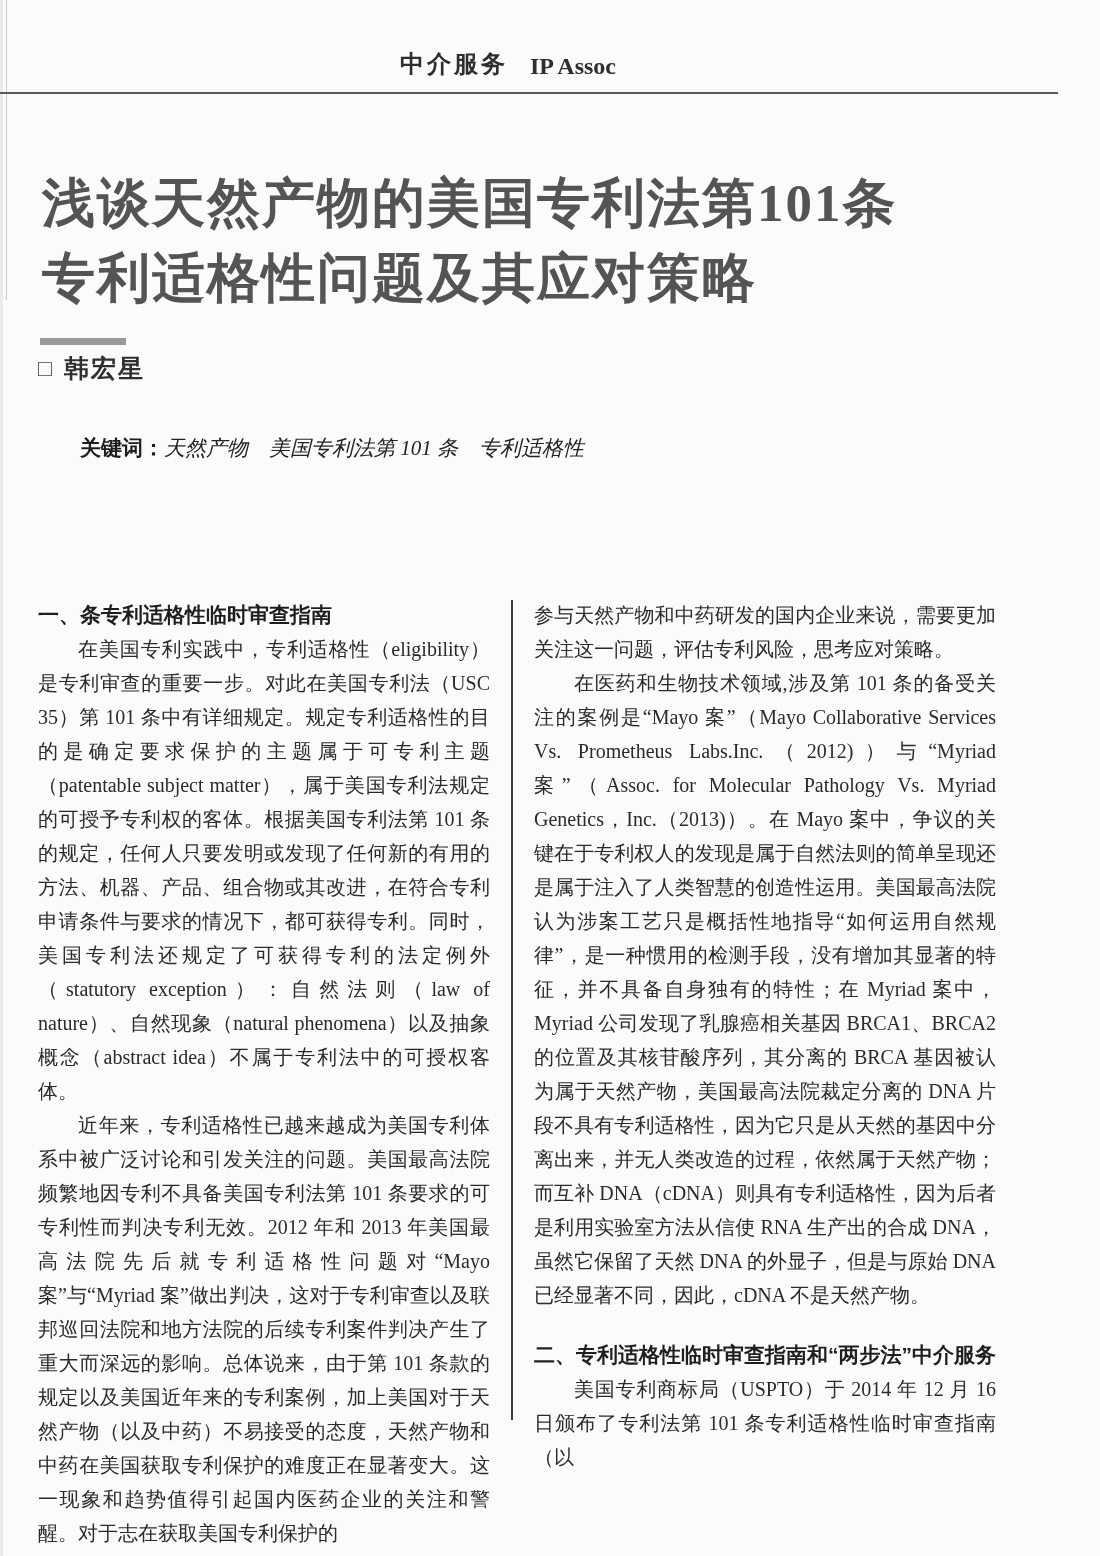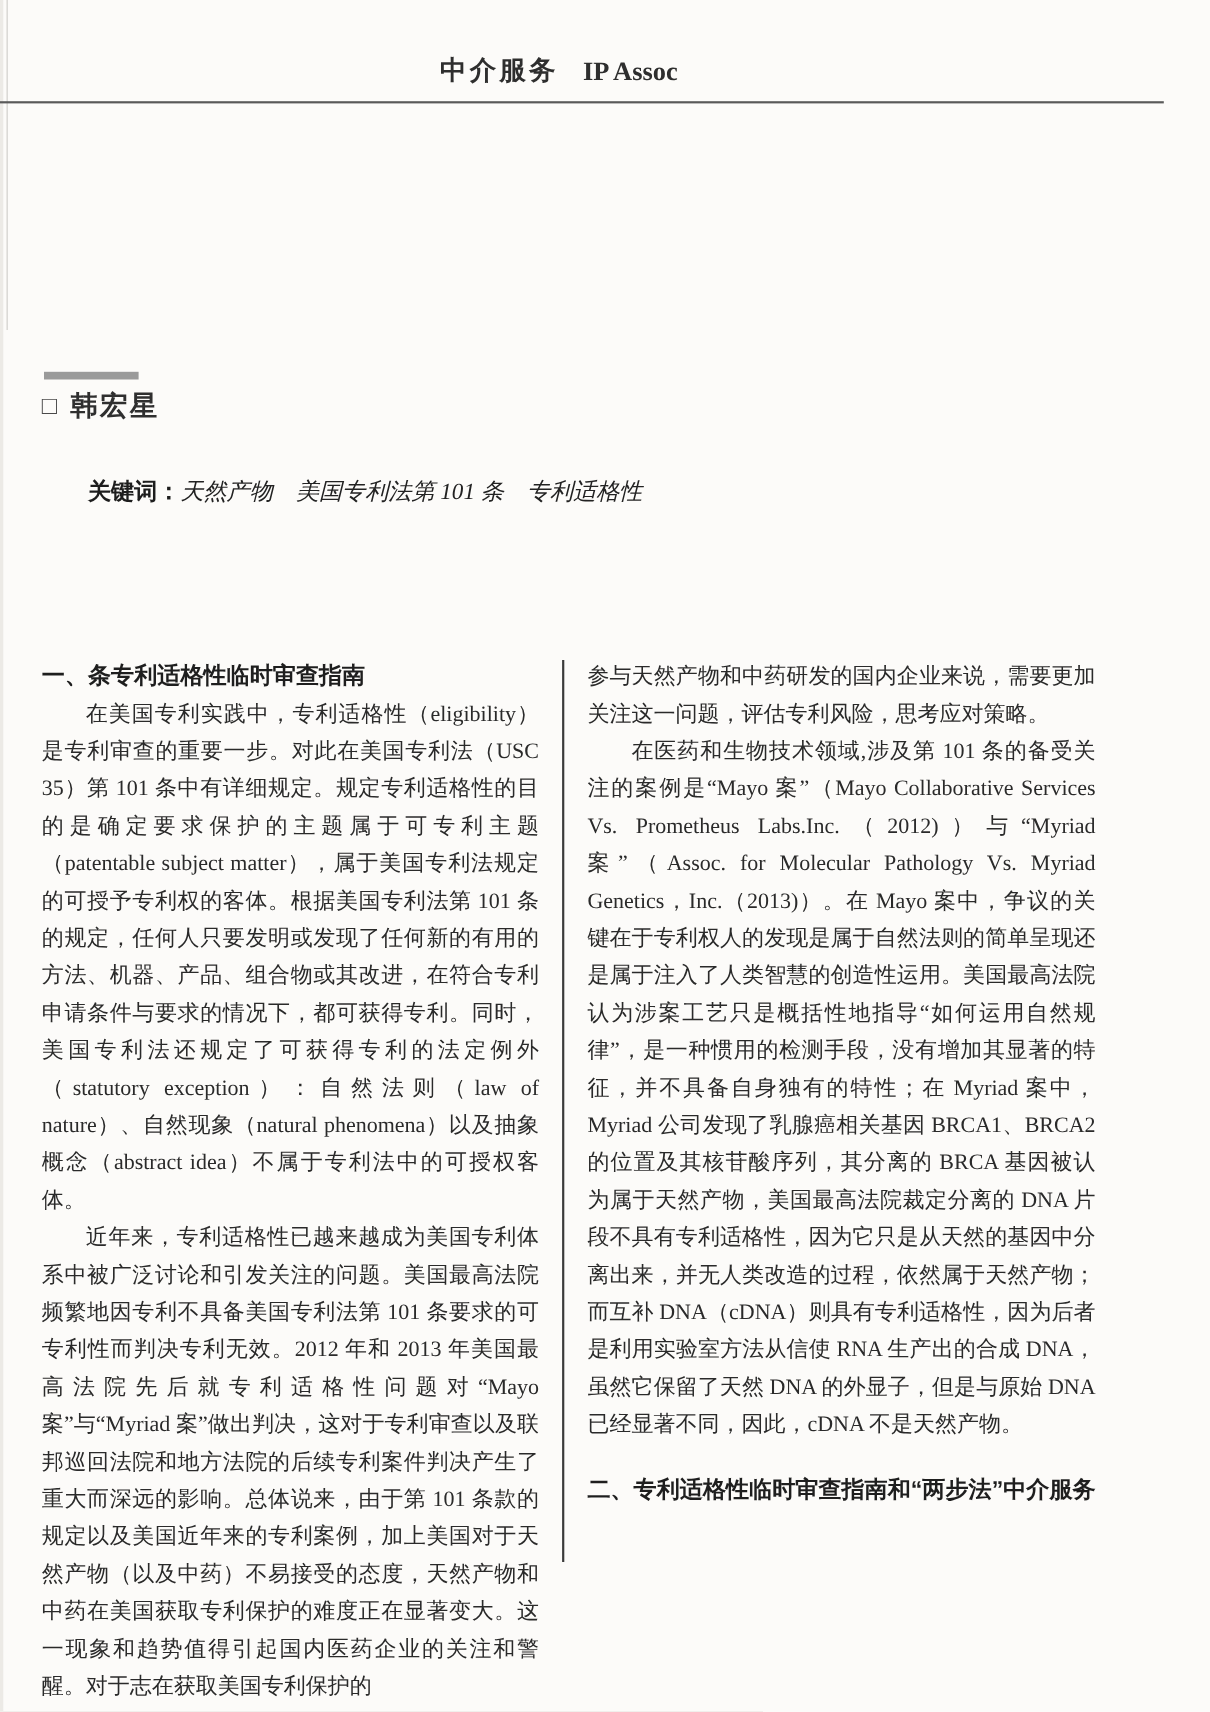--- a/index.html
+++ b/index.html
@@ -99,20 +99,22 @@
 
   <div class="scan-edge"></div>
   <div class="scan-line"></div>
 
   <header class="header">
     <span class="hdr-cn">中介服务</span>
     <span class="hdr-en">IP Assoc</span>
   </header>
 
   <h1 class="title">
+    <span class="t-line">浅谈天然产物的美国专利法第101条</span>
+    <span class="t-line">专利适格性问题及其应对策略</span>
   </h1>
 
   <div class="author-bar"></div>
   <div class="author">
     <span class="author-marker">□</span>
     <span class="author-name">韩宏星</span>
   </div>
 
   <div class="abstract">
     <p class="kw-p"><span class="kw-label">关键词：</span><span class="kw-text">天然产物　美国专利法第 101 条　专利适格性</span></p>
@@ -125,18 +127,19 @@
       <p class="indent">在美国专利实践中，专利适格性（eligibility）是专利审查的重要一步。对此在美国专利法（USC 35）第 101 条中有详细规定。规定专利适格性的目的是确定要求保护的主题属于可专利主题（patentable subject matter），属于美国专利法规定的可授予专利权的客体。根据美国专利法第 101 条的规定，任何人只要发明或发现了任何新的有用的方法、机器、产品、组合物或其改进，在符合专利申请条件与要求的情况下，都可获得专利。同时，美国专利法还规定了可获得专利的法定例外（statutory exception）：自然法则（law of nature）、自然现象（natural phenomena）以及抽象概念（abstract idea）不属于专利法中的可授权客体。</p>
       <p class="indent">近年来，专利适格性已越来越成为美国专利体系中被广泛讨论和引发关注的问题。美国最高法院频繁地因专利不具备美国专利法第 101 条要求的可专利性而判决专利无效。2012 年和 2013 年美国最高法院先后就专利适格性问题对“Mayo 案”与“Myriad 案”做出判决，这对于专利审查以及联邦巡回法院和地方法院的后续专利案件判决产生了重大而深远的影响。总体说来，由于第 101 条款的规定以及美国近年来的专利案例，加上美国对于天然产物（以及中药）不易接受的态度，天然产物和中药在美国获取专利保护的难度正在显著变大。这一现象和趋势值得引起国内医药企业的关注和警醒。对于志在获取美国专利保护的</p>
     </div>
 
     <div class="col-divider"></div>
 
     <div class="col col-right">
       <p>参与天然产物和中药研发的国内企业来说，需要更加关注这一问题，评估专利风险，思考应对策略。</p>
       <p class="indent">在医药和生物技术领域,涉及第 101 条的备受关注的案例是“Mayo 案”（Mayo Collaborative Services Vs. Prometheus Labs.Inc.（2012)）与“Myriad 案”（Assoc. for Molecular Pathology Vs. Myriad Genetics，Inc.（2013)）。在 Mayo 案中，争议的关键在于专利权人的发现是属于自然法则的简单呈现还是属于注入了人类智慧的创造性运用。美国最高法院认为涉案工艺只是概括性地指导“如何运用自然规律”，是一种惯用的检测手段，没有增加其显著的特征，并不具备自身独有的特性；在 Myriad 案中，Myriad 公司发现了乳腺癌相关基因 BRCA1、BRCA2 的位置及其核苷酸序列，其分离的 BRCA 基因被认为属于天然产物，美国最高法院裁定分离的 DNA 片段不具有专利适格性，因为它只是从天然的基因中分离出来，并无人类改造的过程，依然属于天然产物；而互补 DNA（cDNA）则具有专利适格性，因为后者是利用实验室方法从信使 RNA 生产出的合成 DNA，虽然它保留了天然 DNA 的外显子，但是与原始 DNA 已经显著不同，因此，cDNA 不是天然产物。</p>
       <h3 class="sec2">二、专利适格性临时审查指南和“两步法”中介服务</h3>
+      <p class="indent">美国专利商标局（USPTO）于 2014 年 12 月 16 日颁布了专利法第 101 条专利适格性临时审查指南（以</p>
     </div>
 
   </div>
 
 
 </div>
 
 </body></html>

